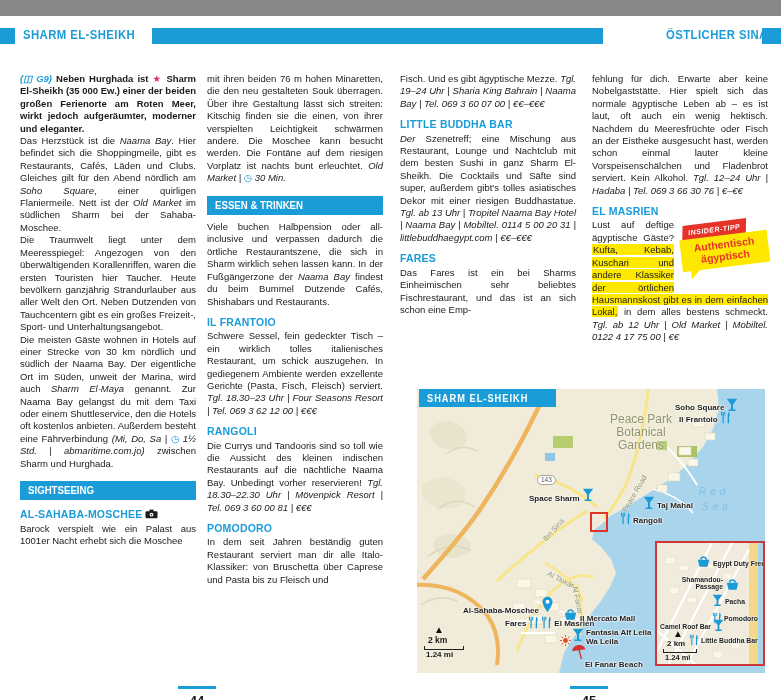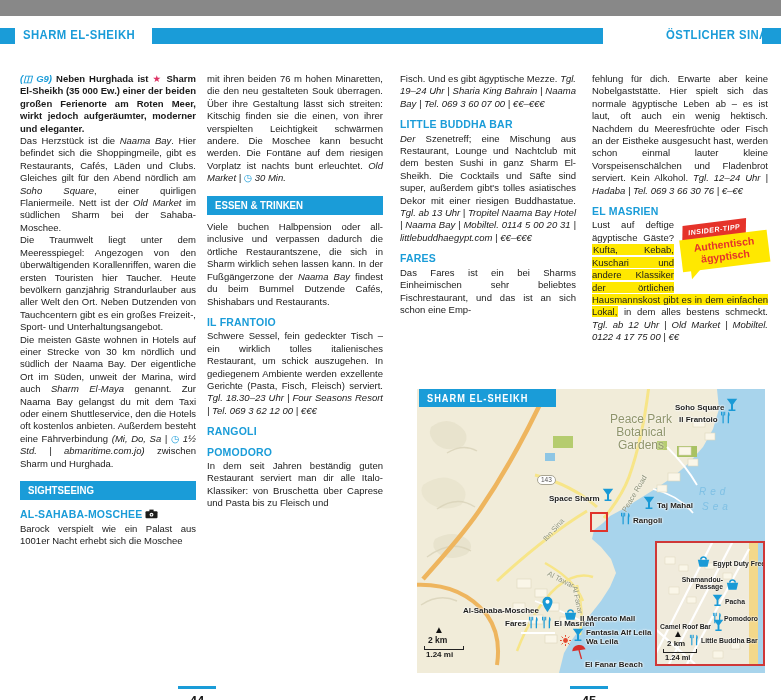--- a/index.html
+++ b/index.html
@@ -88,20 +88,21 @@
     <p><span>Barock verspielt wie ein Palast aus 1001er Nacht erhebt sich die Moschee</span></p>
   </div>
 
   <div class="col" style="left:207px">
     <p><span>mit ihren beiden 76 m hohen Minaretten, die den neu gestalteten Souk überragen. Über ihre Gestaltung lässt sich streiten: Kitschig finden sie die einen, von ihrer verspielten Leichtigkeit schwärmen andere. Die Moschee kann besucht werden. Die Fontäne auf dem riesigen Vorplatz ist nachts bunt erleuchtet. </span><span class="i">Old Market | </span><span class="clk">◷</span><span class="i"> 30 Min.</span></p>
     <div class="bar"><span class="cond">ESSEN &amp; TRINKEN</span></div>
     <p><span>Viele buchen Halbpension oder all-inclusive und verpassen dadurch die örtliche Restaurantszene, die sich in Sharm wirklich sehen lassen kann. In der Fußgängerzone der </span><span class="i">Naama Bay</span><span> findest du beim Bummel Dutzende Cafés, Shishabars und Restaurants.</span></p>
     <div class="sub">IL FRANTOIO</div>
     <p><span>Schwere Sessel, fein gedeckter Tisch – ein wirklich tolles italienisches Restaurant, um schick auszugehen. In gediegenem Ambiente werden exzellente Gerichte (Pasta, Fisch, Fleisch) serviert. </span><span class="i">Tgl. 18.30–23 Uhr | Four Seasons Resort | Tel. 069 3 62 12 00 | €€€</span></p>
     <div class="sub">RANGOLI</div>
+    <p><span>Die Currys und Tandooris sind so toll wie die Aussicht des kleinen indischen Restaurants auf die nächtliche Naama Bay. Unbedingt vorher reservieren! </span><span class="i">Tgl. 18.30–22.30 Uhr | Mövenpick Resort | Tel. 069 3 60 00 81 | €€€</span></p>
     <div class="sub">POMODORO</div>
     <p><span>In dem seit Jahren beständig guten Restaurant serviert man dir alle Italo-Klassiker: von Bruschetta über Caprese und Pasta bis zu Fleisch und</span></p>
   </div>
 
   <div class="col" style="left:400px">
     <p><span>Fisch. Und es gibt ägyptische Mezze. </span><span class="i">Tgl. 19–24 Uhr | Sharia King Bahrain | Naama Bay | Tel. 069 3 60 07 00 | €€–€€€</span></p>
     <div class="sub">LITTLE BUDDHA BAR</div>
     <p><span class="i">Der</span><span> Szenetreff; eine Mischung aus Restaurant, Lounge und Nachtclub mit dem besten Sushi in ganz Sharm El-Sheikh. Die Cocktails und Säfte sind super, außerdem gibt's tolles asiatisches Dekor mit einer riesigen Buddhastatue. </span><span class="i">Tgl. ab 13 Uhr | Tropitel Naama Bay Hotel | Naama Bay | Mobiltel. 0114 5 00 20 31 | littlebuddhaegypt.com | €€–€€€</span></p>
     <div class="sub">FARES</div>
     <p><span>Das Fares ist ein bei Sharms Einheimischen sehr beliebtes Fischrestaurant, und das ist an sich schon eine Emp-</span></p>
@@ -190,21 +191,21 @@
       <svg class="ic" width="11" height="13" viewBox="0 0 11 13">
           <g fill="#1a9ad6">
             <rect x="1" y="0.8" width="1" height="3.6"></rect>
             <rect x="2.6" y="0.8" width="1" height="3.6"></rect>
             <rect x="4.2" y="0.8" width="1" height="3.6"></rect>
             <rect x="2.5" y="3.8" width="1.2" height="8.5"></rect>
             <path d="M8.2 0.8c1.5 1 2 3.2.9 4.8l-.1 6.7H7.7V5.2z"></path>
           </g>
         </svg>
     </div>
-    <div class="poi" style="left:132px;top:99px">
+    <div class="poi" style="left:112px;top:99px">
       <span class="lbl" style="margin-top:6px">Space Sharm</span>
       <svg class="ic" width="12" height="14" viewBox="0 0 12 14">
           <path d="M0.8,0.8 L11.2,0.8 L7,6.4 L7,11.4 L9.4,11.4 L9.4,13 L2.6,13 L2.6,11.4 L5,11.4 L5,6.4 Z" fill="#1a9ad6"></path>
         </svg>
     </div>
     <div class="poi" style="left:226px;top:107px">
       <svg class="ic" width="12" height="14" viewBox="0 0 12 14">
           <path d="M0.8,0.8 L11.2,0.8 L7,6.4 L7,11.4 L9.4,11.4 L9.4,13 L2.6,13 L2.6,11.4 L5,11.4 L5,6.4 Z" fill="#1a9ad6"></path>
         </svg>
       <span class="lbl" style="margin-top:5px">Taj Mahal</span>

